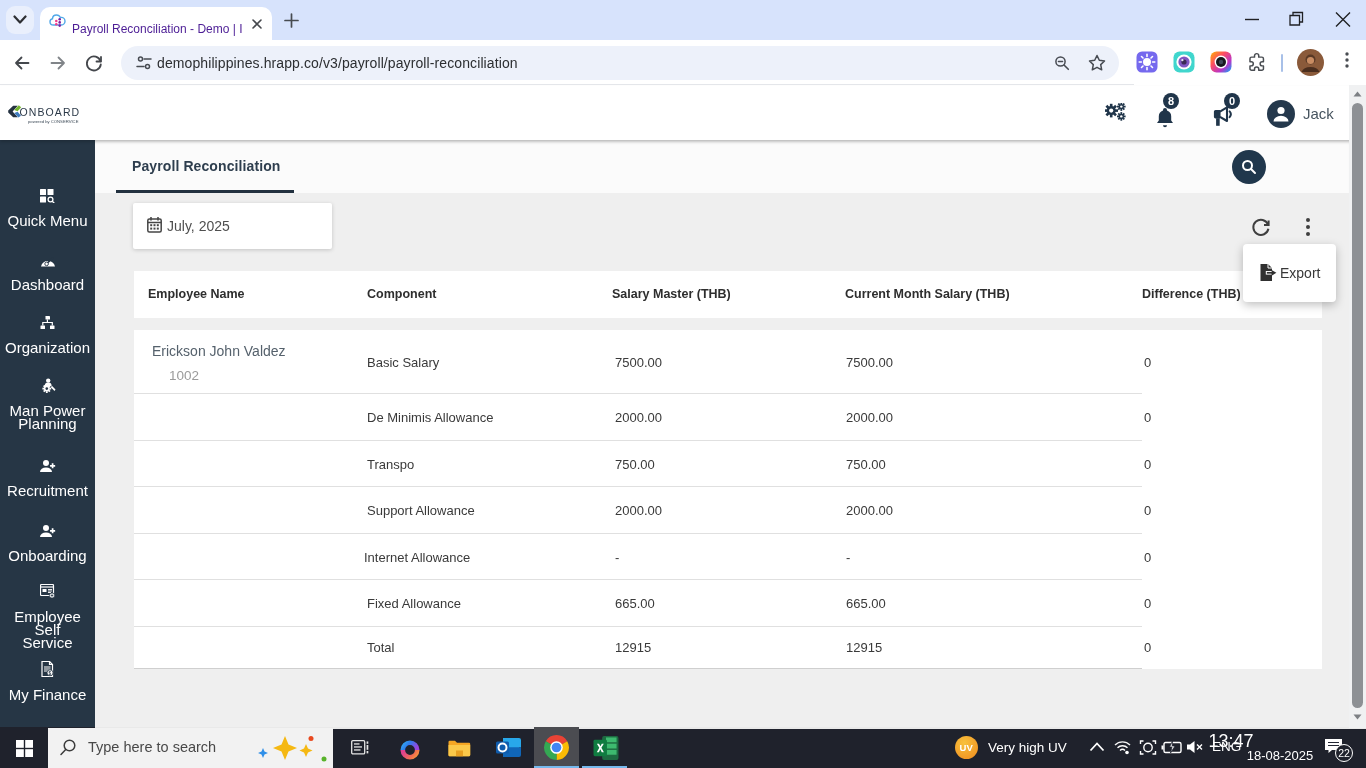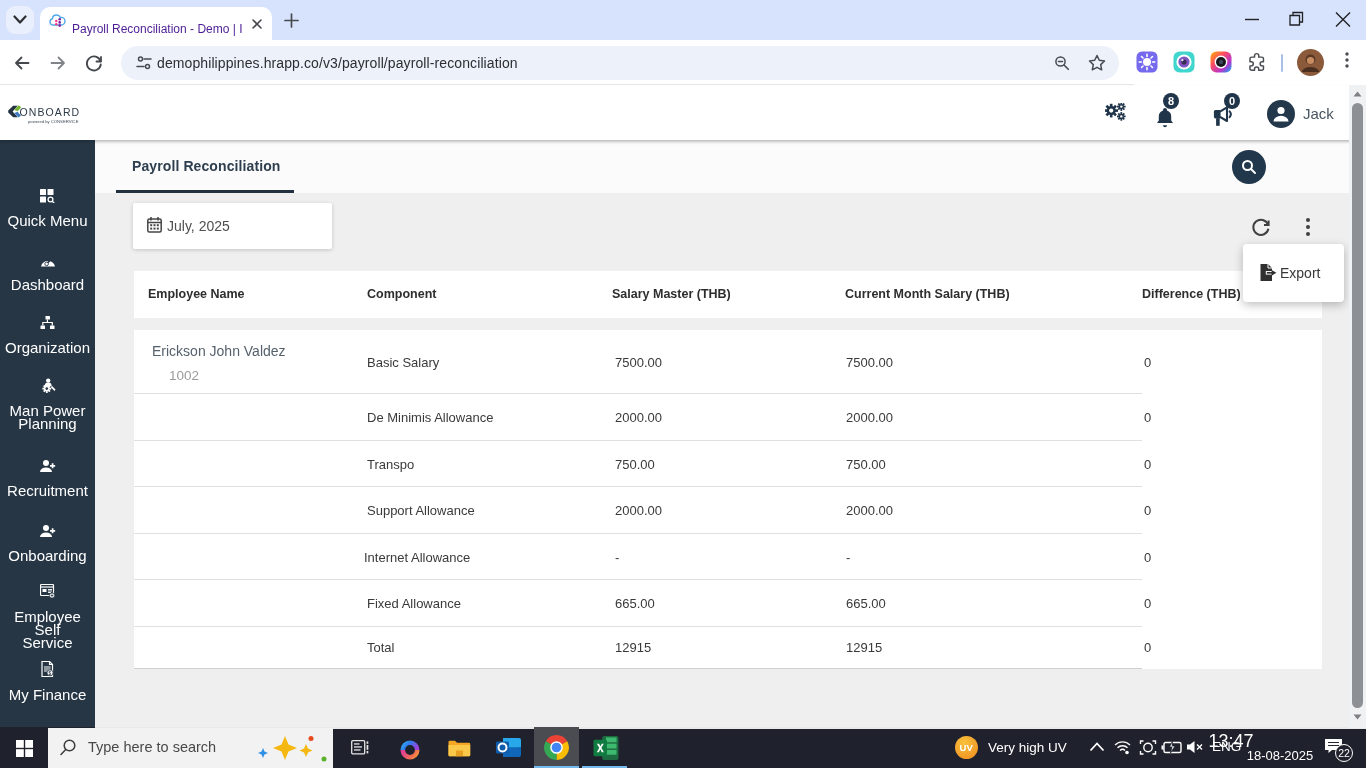--- a/index.html
+++ b/index.html
@@ -446,21 +446,21 @@
         <div class="cell" style="left:1010px;top:16px">0</div>
       </div>
       <div class="row" style="top:297px;height:42px;border-bottom:1px solid #cfcfcf">
         <div class="cell" style="left:233px;top:13px">Total</div>
         <div class="cell" style="left:481px;top:13px">12915</div>
         <div class="cell" style="left:712px;top:13px">12915</div>
         <div class="cell" style="left:1010px;top:13px">0</div>
       </div>
     </div>
 
-    <div class="abs" style="left:1148px;top:104px;width:101px;height:58px;background:#fff;border-radius:4px;box-shadow:0 3px 10px rgba(0,0,0,0.25)">
+    <div class="abs" style="left:1148px;top:104px;width:93px;height:58px;background:#fff;border-radius:4px;box-shadow:0 3px 10px rgba(0,0,0,0.25)">
       <svg style="position:absolute;left:15px;top:19px" width="20" height="19" viewBox="0 0 20 19">
         <path d="M2.5 1 h7.5 l4 4 v13 h-11.5 z" fill="#303030"></path>
         <path d="M10 1 v4 h4" fill="none" stroke="#fff" stroke-width="1"></path>
         <rect x="7.8" y="8" width="6.6" height="3.6" fill="#fff"></rect>
         <path d="M8.8 9.8 H14" stroke="#303030" stroke-width="1.7"></path>
         <path d="M13.6 6.9 L18.4 9.8 L13.6 12.7 Z" fill="#303030"></path>
       </svg>
       <div class="abs" style="left:37px;top:21px;font-size:14px;color:#383838">Export</div>
     </div>
 

